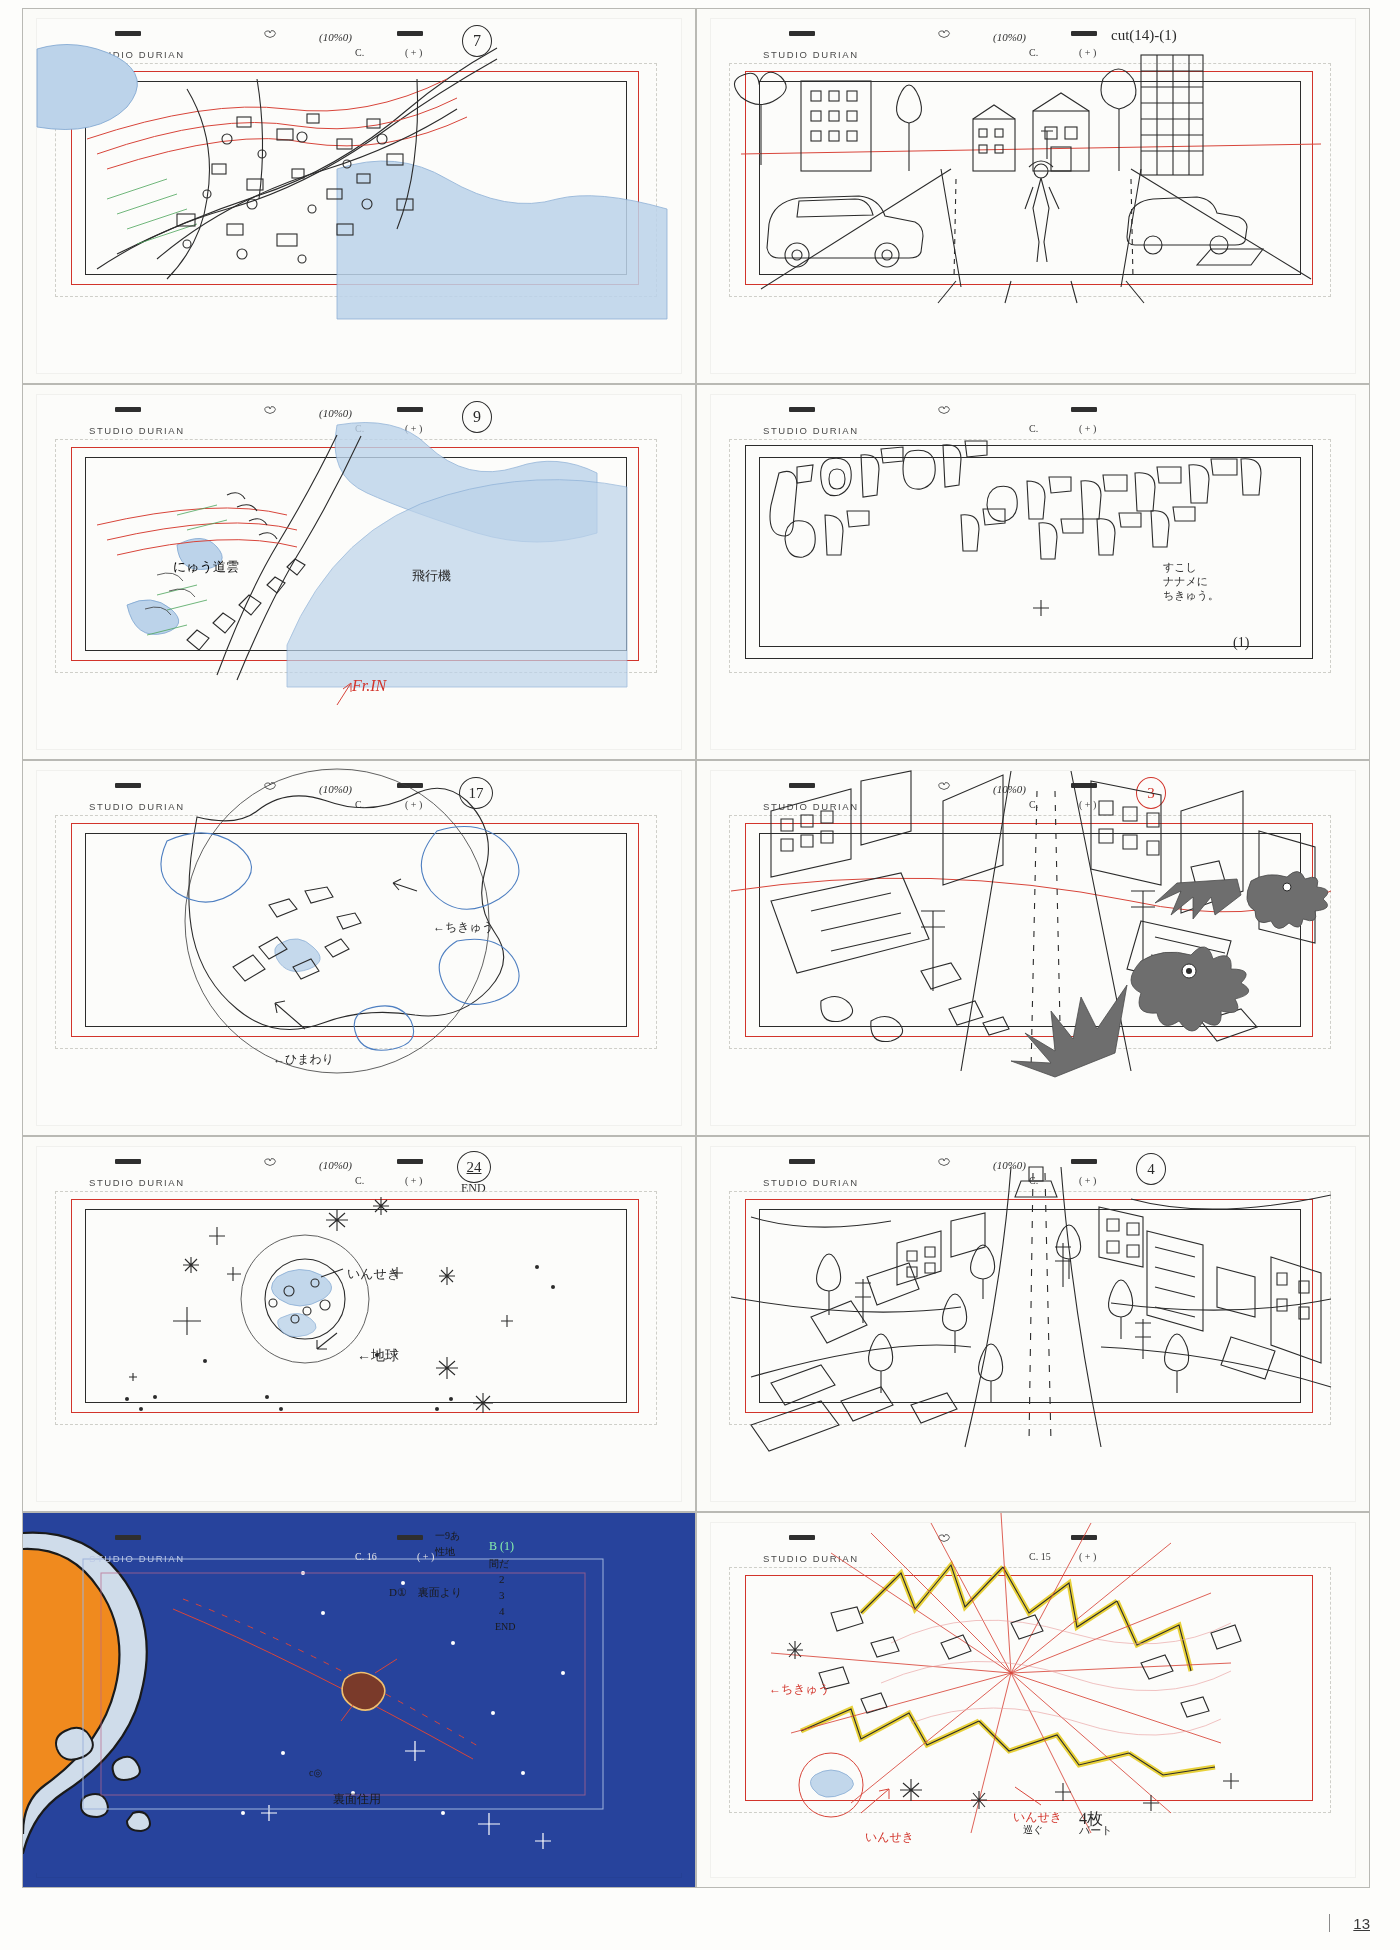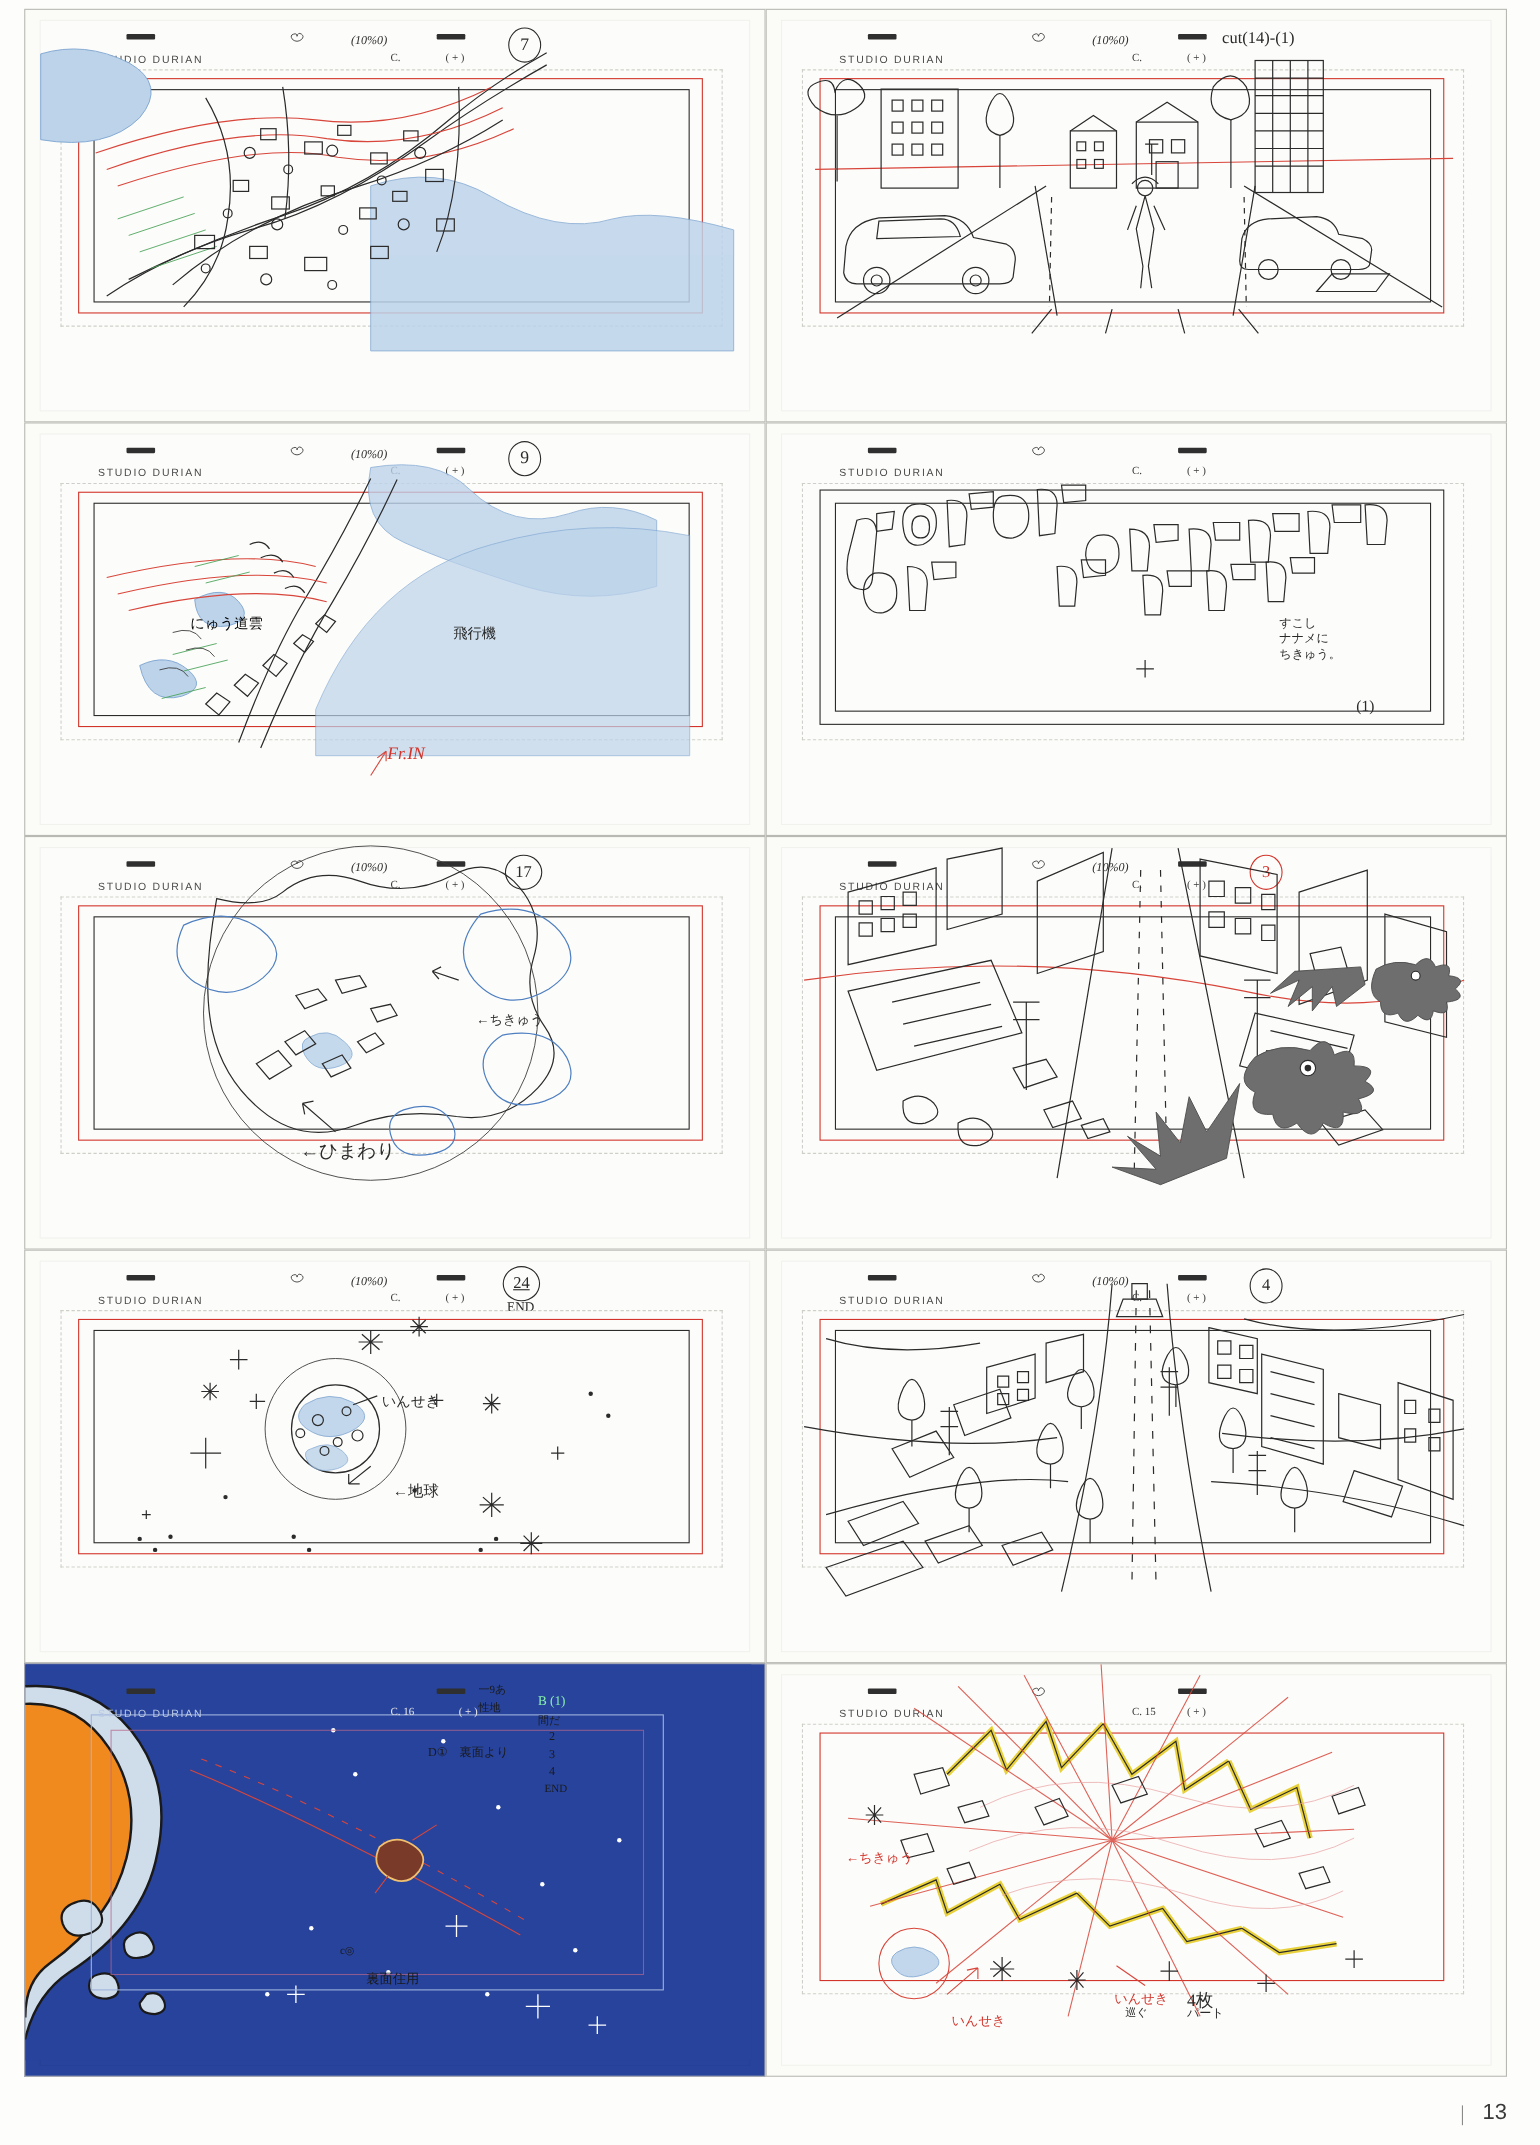--- a/index.html
+++ b/index.html
@@ -30,21 +30,21 @@
   
   .outerframe{position:absolute;border:1.1px solid #2b2b2b;}
   .redframe{position:absolute;border:1.1px solid #d2342b;}
   .tickframe{position:absolute;border:1px dashed #cfcfc9;}
 
   
   .hand{position:absolute;font-family:"Liberation Serif",serif;color:#2a2a2a;}
   .hand.red{color:#d2342b;}
   .hand.circ{border:1.4px solid #2a2a2a;border-radius:50%;padding:1px 0;text-align:center;}
 
-  .pageno{position:absolute;right:30px;bottom:18px;font-size:20px;color:#3a3a3a;}
+  .pageno{position:absolute;right:30px;bottom:18px;font-size:15px;color:#3a3a3a;text-decoration:underline;}
   .pagebar{position:absolute;right:70px;bottom:18px;width:1px;height:18px;background:#8a8a8a;}
 
   svg{position:absolute;left:0;top:0;overflow:visible;}
   .ln{fill:none;stroke:#2b2b2b;stroke-width:1.1;}
   .ln-thin{fill:none;stroke:#3a3a3a;stroke-width:0.8;}
   .ln-red{fill:none;stroke:#d8453a;stroke-width:1;}
   .ln-blue{fill:none;stroke:#4e7fc1;stroke-width:1.1;}
   .fl-blue{fill:#bcd3ea;stroke:#7ba3cf;stroke-width:0.8;}
   .fl-grey{fill:#6e6e6e;stroke:#4a4a4a;stroke-width:0.8;}
   .ln-green{fill:none;stroke:#4ba45a;stroke-width:0.8;}
@@ -348,21 +348,21 @@
             <path d="M222,176 l18,-10 l10,12 l-18,10z"></path>
             <path d="M256,196 l18,-8 l8,12 l-18,8z"></path>
             <path d="M288,176 l16,-8 l8,10 l-16,8z"></path>
             <path d="M196,196 l20,-12 l12,14 l-20,12z"></path>
           </g>
           <path class="ln" d="M380,120 l-24,-8 M356,112 l8,-4 M356,112 l6,7"></path>
           <path class="ln" d="M268,258 l-30,-26 M238,232 l10,-2 M238,232 l2,10"></path>
         </svg>
 
         <div class="hand" style="left:396px;top:148px;font-size:12px;">←ちきゅう</div>
-        <div class="hand" style="left:236px;top:264px;font-size:17px;">←ひまわり</div>
+        <div class="hand" style="left:236px;top:280px;font-size:12px;">←ひまわり</div>
       </div>
     </div>
 
     <div class="cell">
       <div class="sheet">
         <div class="hdr">
           <div class="punch p1"></div>
           <div class="punch p2"></div>
           <svg width="20" height="14" style="left:225px;top:8px">
             <path class="ln-thin" d="M4,9 q-3,-4 1,-5 q3,-1 3,2 q1,-4 4,-2 q3,2 0,5 q-4,3 -8,0z"></path>

